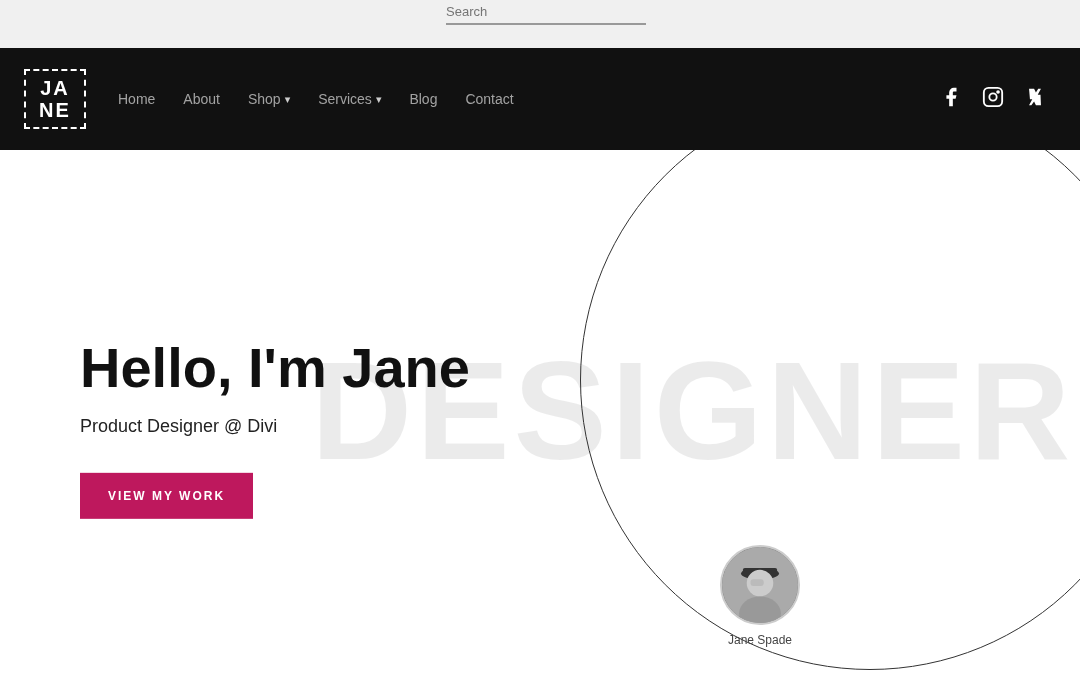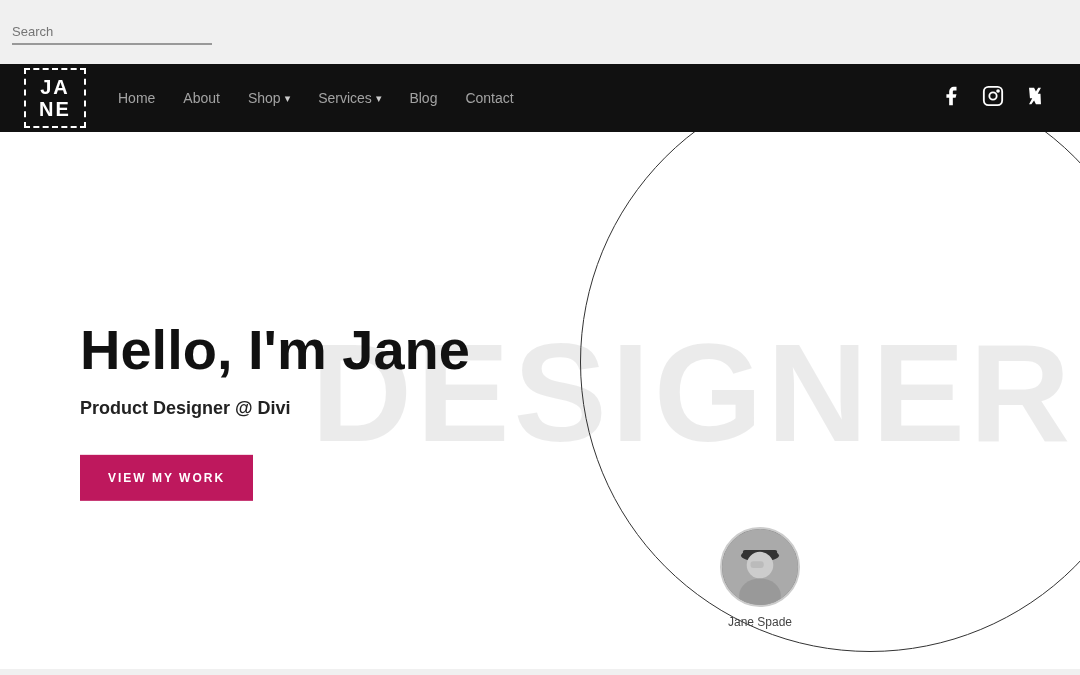--- a/index.html
+++ b/index.html
@@ -8,25 +8,26 @@
       font-family: 'Helvetica Neue', Arial, sans-serif;
       width: 1080px;
       height: 675px;
       overflow: hidden;
       background: #f0f0f0;
     }
 
     
     .top-bar {
       background: #f0f0f0;
-      height: 64px;
+      height: 48px;
       display: flex;
       align-items: center;
       justify-content: space-between;
       padding: 0 0 0 12px;
+      flex-direction: column;
     }
 
     .search-input {
       background: transparent;
       border: none;
       border-bottom: 2px solid #999;
       outline: none;
       font-size: 13px;
       color: #555;
       width: 200px;
@@ -42,21 +43,21 @@
       font-weight: 700;
       letter-spacing: 1px;
       cursor: pointer;
       height: 48px;
       text-transform: uppercase;
     }
 
     
     nav {
       background: #111;
-      height: 68px;
+      height: 102px;
       display: flex;
       align-items: center;
       padding: 0 24px;
       justify-content: space-between;
     }
 
     .logo {
       border: 2px dashed #fff;
       padding: 6px 8px;
       color: #fff;
@@ -147,21 +148,21 @@
     .hero-title {
       font-size: 56px;
       font-weight: 800;
       color: #111;
       line-height: 1.1;
       margin-bottom: 18px;
     }
 
     .hero-subtitle {
       font-size: 18px;
-      font-weight: 700;
+      font-weight: 400;
       color: #222;
       margin-bottom: 36px;
     }
 
     .view-work-btn {
       background: #be185d;
       color: #fff;
       border: none;
       padding: 16px 28px;
       font-size: 12px;

